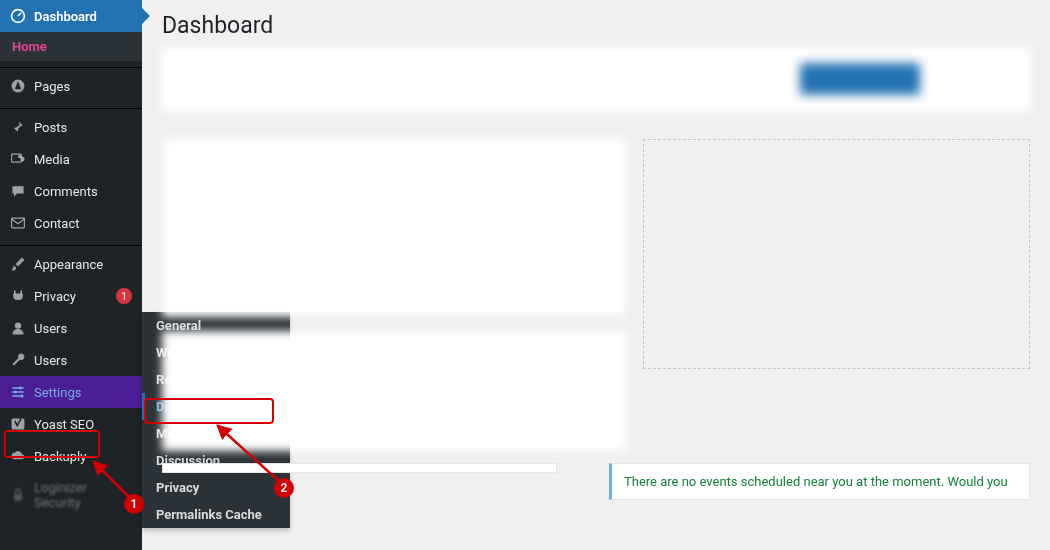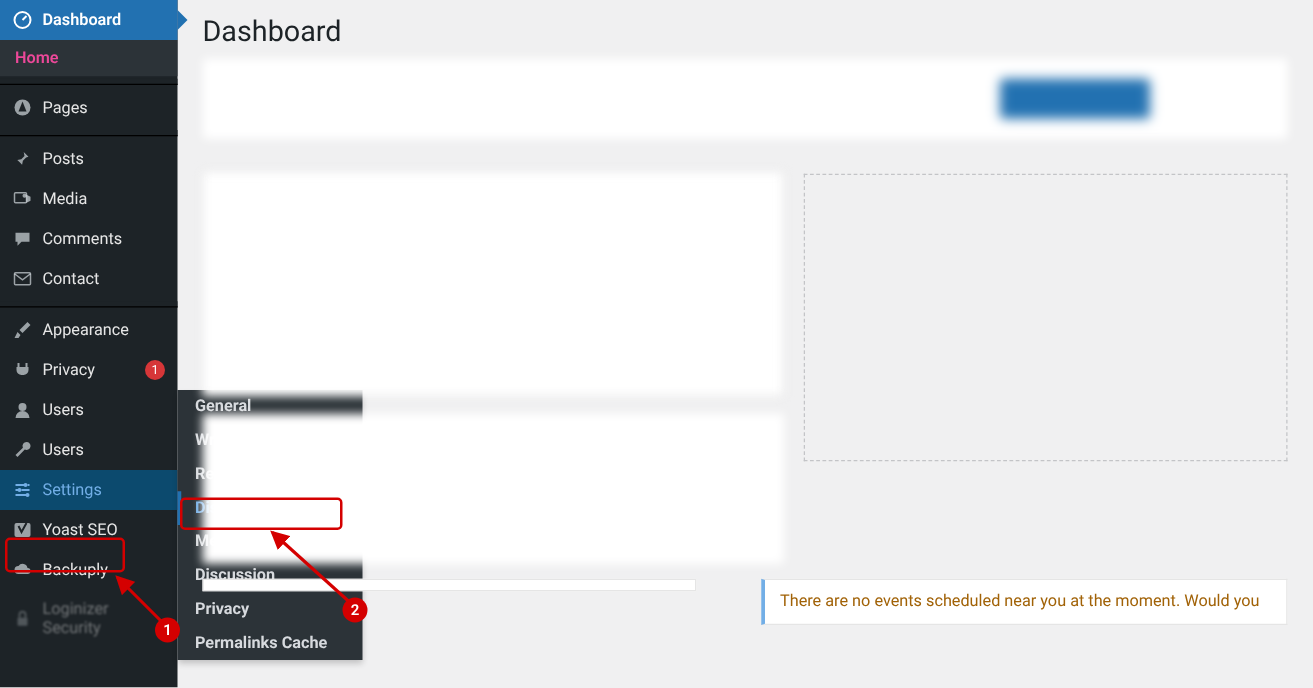--- a/index.html
+++ b/index.html
@@ -11,40 +11,40 @@
   .side-item.current { background: #2271b1; color: #fff; font-weight: 600; }
   .side-item.current::after { content: ""; position: absolute; right: -8px; top: 50%; transform: translateY(-50%); border-top: 8px solid transparent; border-bottom: 8px solid transparent; border-left: 8px solid #2271b1; }
   .side-icon { width: 16px; height: 16px; margin-right: 8px; display: inline-flex; align-items: center; justify-content: center; color: rgba(240,246,252,.6); }
   .side-item.current .side-icon { color: #fff; }
   .side-label { flex: 1; }
   .side-sub { background: #2c3338; }
   .side-sub .subrow { padding: 7px 12px; font-size: 13px; color: #d7dade; cursor: pointer; }
   .side-sub .subrow.bold { color: #ec4899; font-weight: 600; }
   .sep { height: 5px; background: #1d2327; border-bottom: 1px solid #000; margin: 2px 0; }
   .badge { background: #d63638; color: #fff; border-radius: 9px; min-width: 16px; height: 16px; font-size: 10px; display: inline-flex; align-items: center; justify-content: center; margin-left: 6px; padding: 0 4px; }
-  .side-item.hover-open { background: #0c4a6e; }
+  .side-item.hover-open { background: #4c1d95; }
   .side-item.hover-open .side-label { color: #72aee6; }
   .side-item.hover-open .side-icon { color: #72aee6; }
   
   .flyout { position: absolute; left: 142px; width: 148px; background: #2c3338; color: #d7dade; font-size: 13px; box-shadow: 0 3px 5px rgba(0,0,0,.2); }
   .flyout .frow { padding: 6px 14px; cursor: pointer; position: relative; font-weight: bold; }
   .flyout .frow.active { color: #72aee6; }
   .flyout .frow.active::before { content: ""; position: absolute; left: 0; top: 0; bottom: 0; width: 3px; background: #2271b1; }
   
   .main { flex: 1; padding: 0 20px; position: relative; }
   h1.page-title { font-size: 23px; font-weight: 400; color: #1d2327; padding: 12px 0 8px; }
   .blurbox { border-radius: 2px; margin-bottom: 14px; filter: blur(0px); }
   .banner-blur { height: 64px; background: #fff; border-left: 4px solid #fff; position: relative; overflow: hidden; filter: blur(4px); }
   .banner-blur .btnfake { position: absolute; right: 110px; top: 16px; width: 120px; height: 32px; background: #2271b1; border-radius: 3px; filter: blur(3px); }
   .dashed-box { border: 1px dashed #c3c4c7; height: 230px; margin-top: 14px; }
   .panel-blur { background: #fff; height: 180px; filter: blur(4px); margin-top: 12px; border: 1px solid #e5e5e5; }
   .panel-blur2 { background: #fff; height: 120px; filter: blur(4px); margin-top: 12px; }
   .bottom-widgets { display: flex; gap: 20px; margin-top: 12px; }
   .bw-left { flex: 1; height: 10px; background: #fff; border: 1px solid #e5e5e5; }
-  .bw-right { flex: 1; background: #fff; border: 1px solid #e5e5e5; border-left: 3px solid #72aee6; padding: 10px 12px; font-size: 13px; color: #a16207; margin-left: 32px; }
+  .bw-right { flex: 1; background: #fff; border: 1px solid #e5e5e5; border-left: 3px solid #72aee6; padding: 10px 12px; font-size: 13px; color: #15803d; margin-left: 32px; }
   
   .ann-box { position: absolute; border: 2px solid #d40000; border-radius: 4px; pointer-events: none; }
   .ann-circle { position: absolute; width: 20px; height: 20px; border-radius: 50%; background: #d40000; color: #fff; font-size: 12px; display: flex; align-items: center; justify-content: center; pointer-events: none; font-weight: 600; }
   .ann-arrow { position: absolute; pointer-events: none; }
   svg { display: block; }
 </style>
 </head>
 <body>
 
 <div class="wrap">

